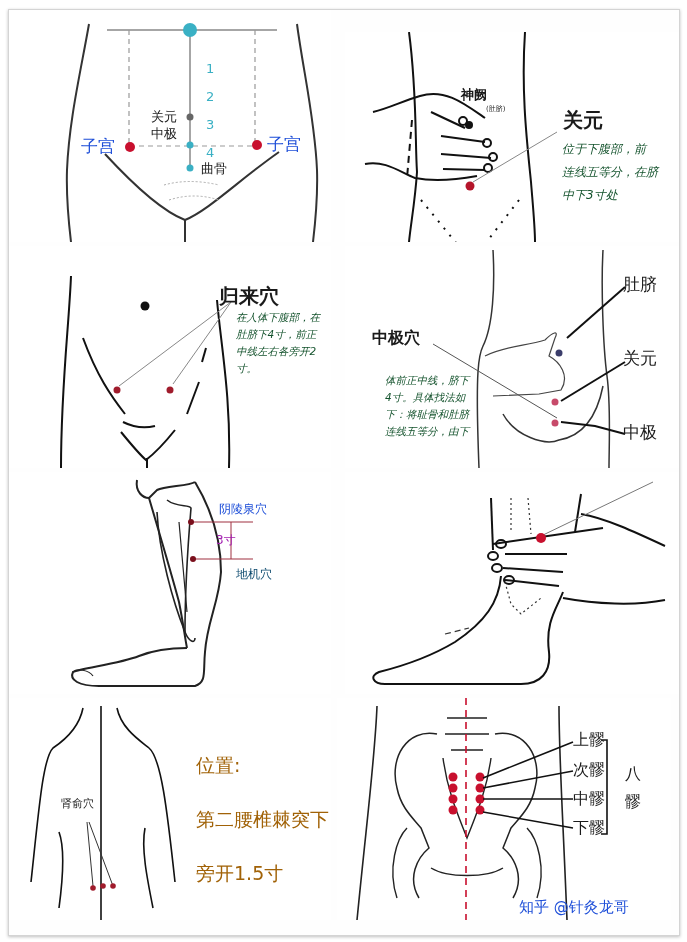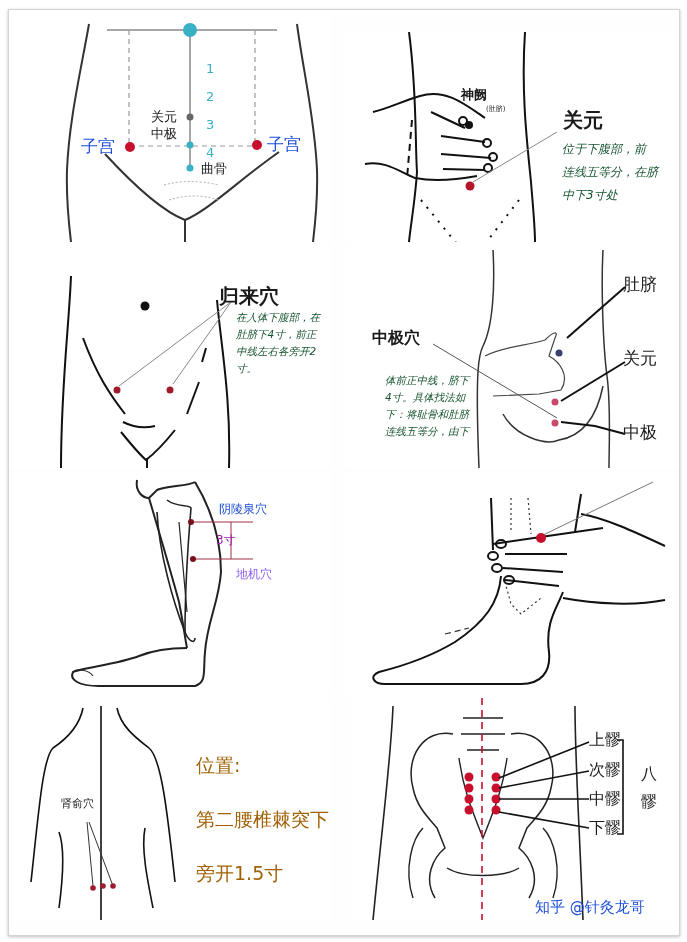--- a/index.html
+++ b/index.html
@@ -144,21 +144,21 @@
       <path d="M196 180 C194 200 198 210 186 214 L90 214 C70 214 60 208 64 200 C72 196 110 192 130 184 C150 176 168 176 178 176" stroke="#222" stroke-width="2" fill="none"></path>
       <path d="M64 200 C68 196 80 198 84 204" stroke="#222" stroke-width="1.2" fill="none"></path>
       <line x1="180" y1="50" x2="244" y2="50" stroke="#a03040" stroke-width="1.2"></line>
       <line x1="182" y1="87" x2="244" y2="87" stroke="#a03040" stroke-width="1.2"></line>
       <line x1="222" y1="50" x2="222" y2="87" stroke="#a03040" stroke-width="1"></line>
       <circle cx="182" cy="50" r="3" fill="#7a0f1c"></circle>
       <circle cx="184" cy="87" r="3" fill="#7a0f1c"></circle>
     </svg>
     <span class="t" style="left:210px;top:31px;font-size:12px;color:#1d4ed8;">阴陵泉穴</span>
     <span class="t" style="left:207px;top:62px;font-size:12px;color:#a21caf;">3寸</span>
-    <span class="t" style="left:227px;top:96px;font-size:12px;color:#8b5cf6;">地机穴</span>
+    <span class="t" style="left:227px;top:96px;font-size:12px;color:#0c4a6e;">地机穴</span>
   </div>
 
   <div class="panel" style="left:336px;top:462px;width:334px;height:222px;">
     <svg width="334" height="222">
       <path d="M146 26 L148 78" stroke="#111" stroke-width="2" fill="none"></path>
       <path d="M156 104 C154 130 140 150 110 170 C80 188 50 196 34 200 C24 204 28 212 40 212 L176 212 C196 212 206 200 204 180 C200 150 212 136 218 120" stroke="#111" stroke-width="2" fill="none"></path>
       <path d="M148 72 L258 56" stroke="#111" stroke-width="2" fill="none"></path>
       <path d="M236 22 L230 60" stroke="#111" stroke-width="2" fill="none"></path>
       <path d="M236 42 C260 46 290 60 320 74" stroke="#111" stroke-width="2" fill="none"></path>
       <path d="M218 126 C250 132 290 134 320 128" stroke="#111" stroke-width="2" fill="none"></path>
@@ -192,21 +192,21 @@
       <circle cx="104" cy="188" r="2.8" fill="#a01c2c"></circle>
     </svg>
     <span class="t" style="left:52px;top:100px;font-size:11px;">肾俞穴</span>
     <div style="position:absolute;left:187px;top:40px;font-size:19px;line-height:54px;color:#a16207;white-space:nowrap;">
       <div>位置:</div>
       <div>第二腰椎棘突下</div>
       <div>旁开1.5寸</div>
     </div>
   </div>
 
-  <div class="panel" style="left:344px;top:688px;width:334px;height:222px;">
+  <div class="panel" style="left:328px;top:688px;width:334px;height:222px;">
     <svg width="334" height="222">
       <path d="M40 8 C38 60 30 120 20 222" stroke="#222" stroke-width="1.6" fill="none"></path>
       <path d="M222 8 C222 60 226 120 230 222" stroke="#222" stroke-width="1.6" fill="none"></path>
       <path d="M100 36 C70 30 52 60 60 90 C64 110 76 120 84 130 L92 150 C80 160 70 180 82 200" stroke="#222" stroke-width="1.5" fill="none"></path>
       <path d="M158 36 C188 30 206 60 198 90 C194 110 182 120 174 130 L166 150 C178 160 188 180 176 200" stroke="#222" stroke-width="1.5" fill="none"></path>
       <path d="M110 20 L150 20 M108 36 L152 36 M114 52 L146 52" stroke="#222" stroke-width="1.4" fill="none"></path>
       <path d="M106 60 C110 90 118 110 130 140 C142 110 150 90 154 60" stroke="#222" stroke-width="1.4" fill="none"></path>
       <path d="M94 170 C110 180 150 180 166 170" stroke="#222" stroke-width="1.4" fill="none"></path>
       <path d="M70 130 C60 140 50 170 60 200" stroke="#222" stroke-width="1.4" fill="none"></path>
       <path d="M190 130 C200 140 210 170 200 200" stroke="#222" stroke-width="1.4" fill="none"></path>

